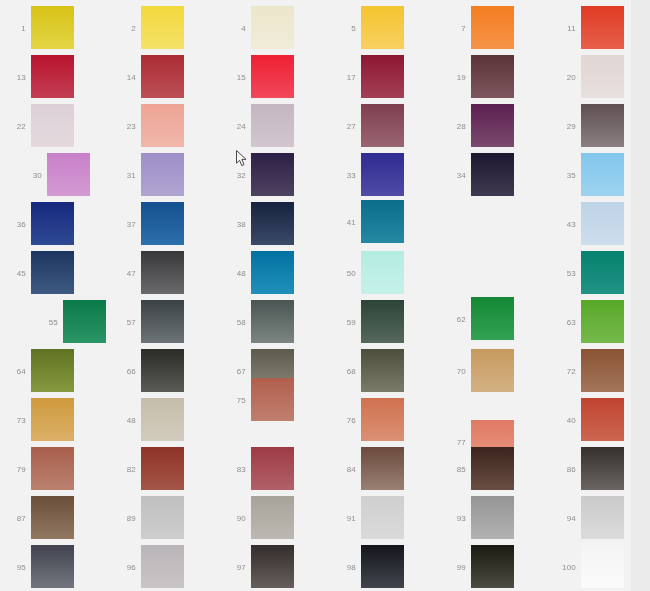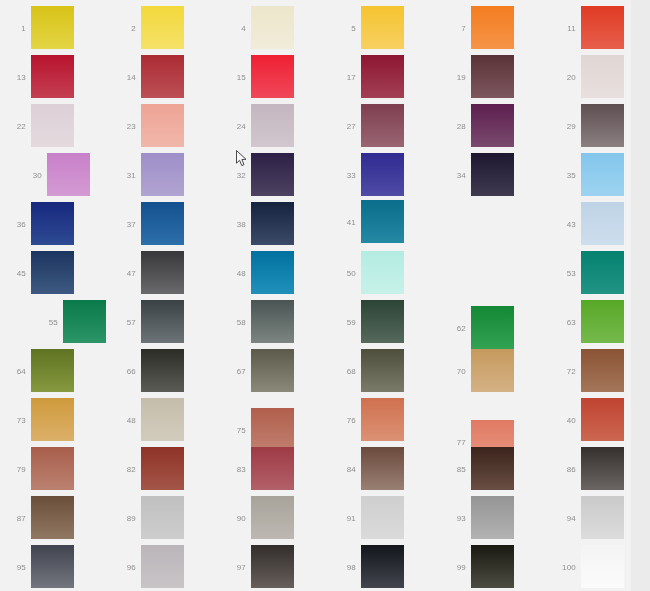--- a/index.html
+++ b/index.html
@@ -223,21 +223,21 @@
       <div class="swatch-chip" style="width: 43px; height: 43px; left: 31px; background: linear-gradient(rgb(58, 66, 69) 0%, rgb(109, 116, 120) 100%);"></div>
     </div>
     <div class="swatch-cell" style="left: 220px; top: 300px;">
       <div class="swatch-label">58</div>
       <div class="swatch-chip" style="width: 43px; height: 43px; left: 31px; background: linear-gradient(rgb(74, 85, 83) 0%, rgb(124, 133, 130) 100%);"></div>
     </div>
     <div class="swatch-cell" style="left: 330px; top: 300px;">
       <div class="swatch-label">59</div>
       <div class="swatch-chip" style="width: 43px; height: 43px; left: 31px; background: linear-gradient(rgb(44, 68, 54) 0%, rgb(85, 105, 92) 100%);"></div>
     </div>
-    <div class="swatch-cell" style="left: 440px; top: 306px;">
+    <div class="swatch-cell" style="left: 440px; top: 297px;">
       <div class="swatch-label">62</div>
       <div class="swatch-chip" style="width: 43px; height: 43px; left: 31px; background: linear-gradient(rgb(20, 136, 53) 0%, rgb(50, 162, 83) 100%);"></div>
     </div>
     <div class="swatch-cell" style="left: 550px; top: 300px;">
       <div class="swatch-label">63</div>
       <div class="swatch-chip" style="width: 43px; height: 43px; left: 31px; background: linear-gradient(rgb(88, 168, 39) 0%, rgb(117, 185, 76) 100%);"></div>
     </div>
     <div class="swatch-cell" style="left: 0px; top: 349px;">
       <div class="swatch-label">64</div>
       <div class="swatch-chip" style="width: 43px; height: 43px; left: 31px; background: linear-gradient(rgb(95, 115, 34) 0%, rgb(134, 153, 63) 100%);"></div>
@@ -263,21 +263,21 @@
       <div class="swatch-chip" style="width: 43px; height: 43px; left: 31px; background: linear-gradient(rgb(138, 83, 52) 0%, rgb(164, 118, 90) 100%);"></div>
     </div>
     <div class="swatch-cell" style="left: 0px; top: 398px;">
       <div class="swatch-label">73</div>
       <div class="swatch-chip" style="width: 43px; height: 43px; left: 31px; background: linear-gradient(rgb(207, 154, 60) 0%, rgb(219, 176, 104) 100%);"></div>
     </div>
     <div class="swatch-cell" style="left: 110px; top: 398px;">
       <div class="swatch-label">48</div>
       <div class="swatch-chip" style="width: 43px; height: 43px; left: 31px; background: linear-gradient(rgb(197, 189, 170) 0%, rgb(210, 204, 190) 100%);"></div>
     </div>
-    <div class="swatch-cell" style="left: 220px; top: 408px;">
+    <div class="swatch-cell" style="left: 220px; top: 378px;">
       <div class="swatch-label">75</div>
       <div class="swatch-chip" style="width: 43px; height: 43px; left: 31px; background: linear-gradient(rgb(177, 95, 76) 0%, rgb(192, 127, 111) 100%);"></div>
     </div>
     <div class="swatch-cell" style="left: 330px; top: 398px;">
       <div class="swatch-label">76</div>
       <div class="swatch-chip" style="width: 43px; height: 43px; left: 31px; background: linear-gradient(rgb(207, 113, 79) 0%, rgb(220, 145, 116) 100%);"></div>
     </div>
     <div class="swatch-cell" style="left: 440px; top: 420px;">
       <div class="swatch-label">77</div>
       <div class="swatch-chip" style="width: 43px; height: 43px; left: 31px; background: linear-gradient(rgb(224, 122, 99) 0%, rgb(233, 152, 132) 100%);"></div>

